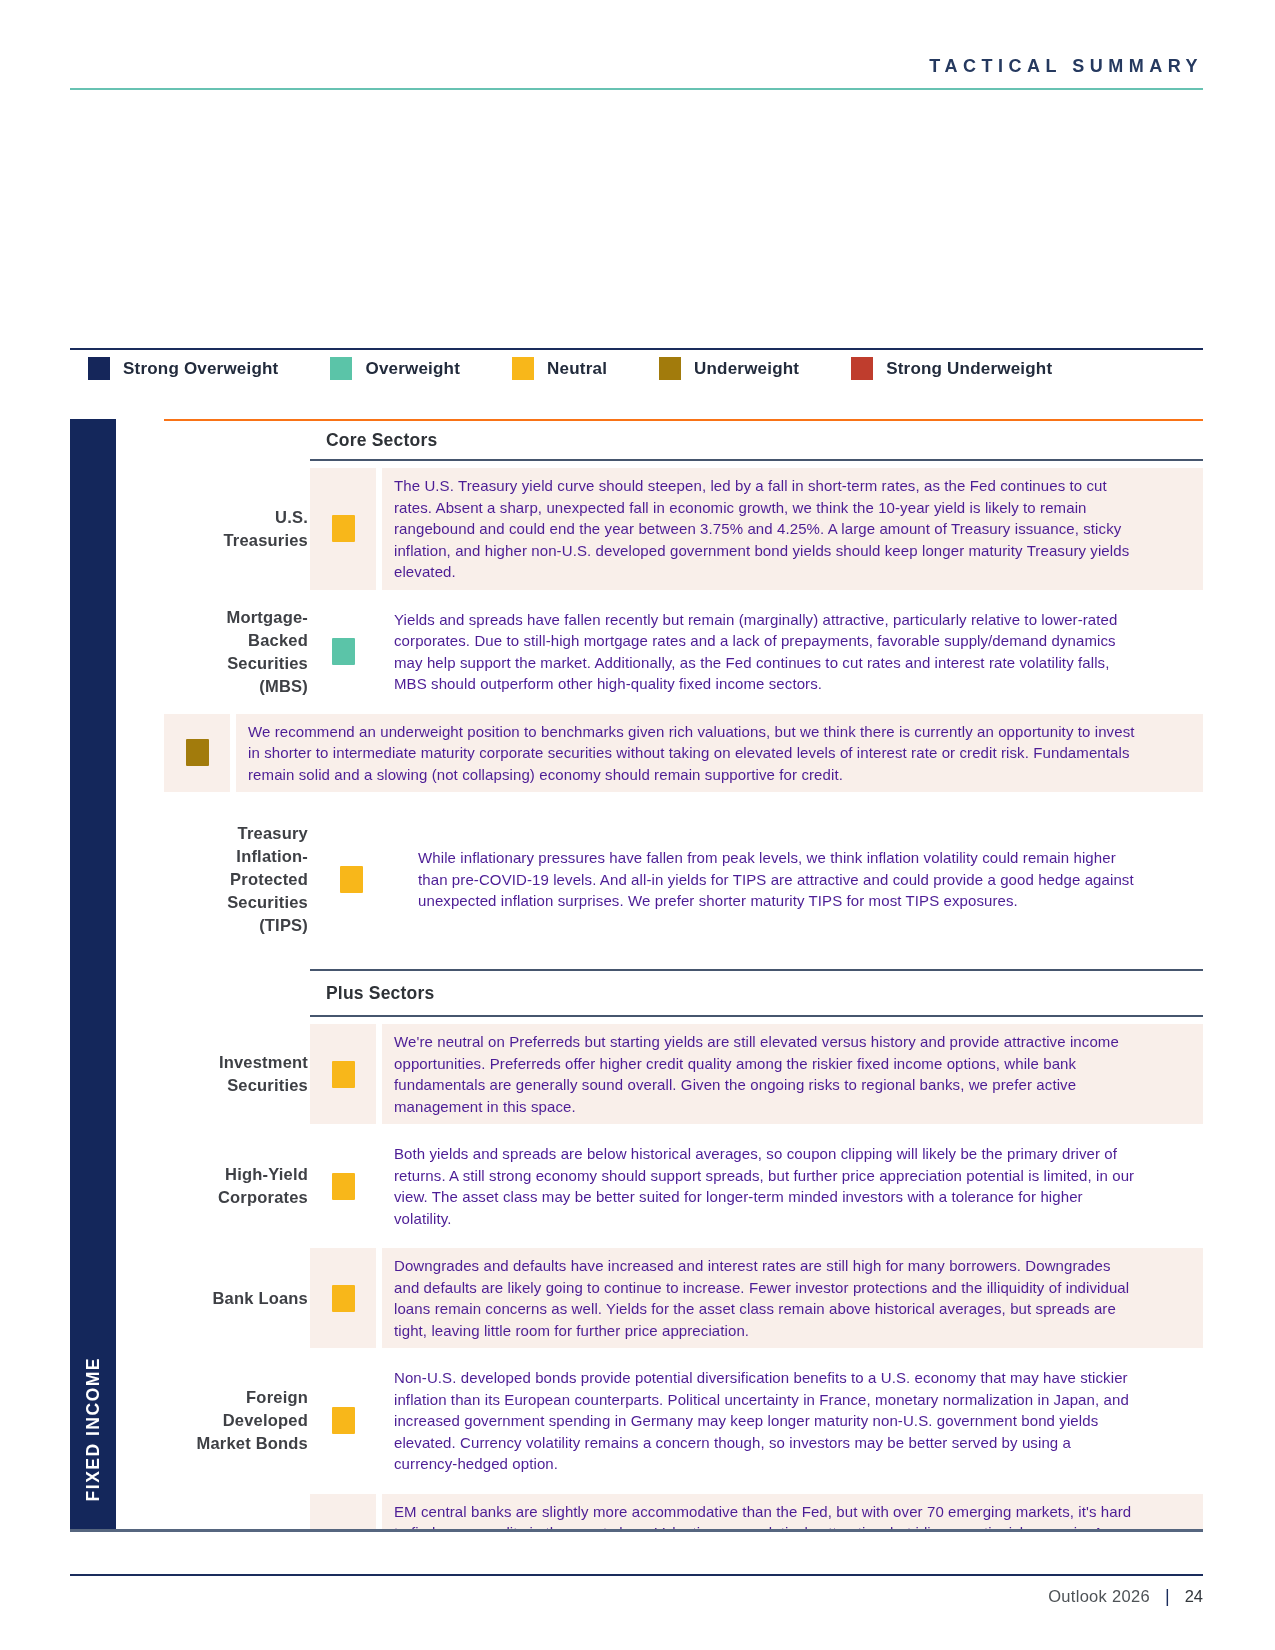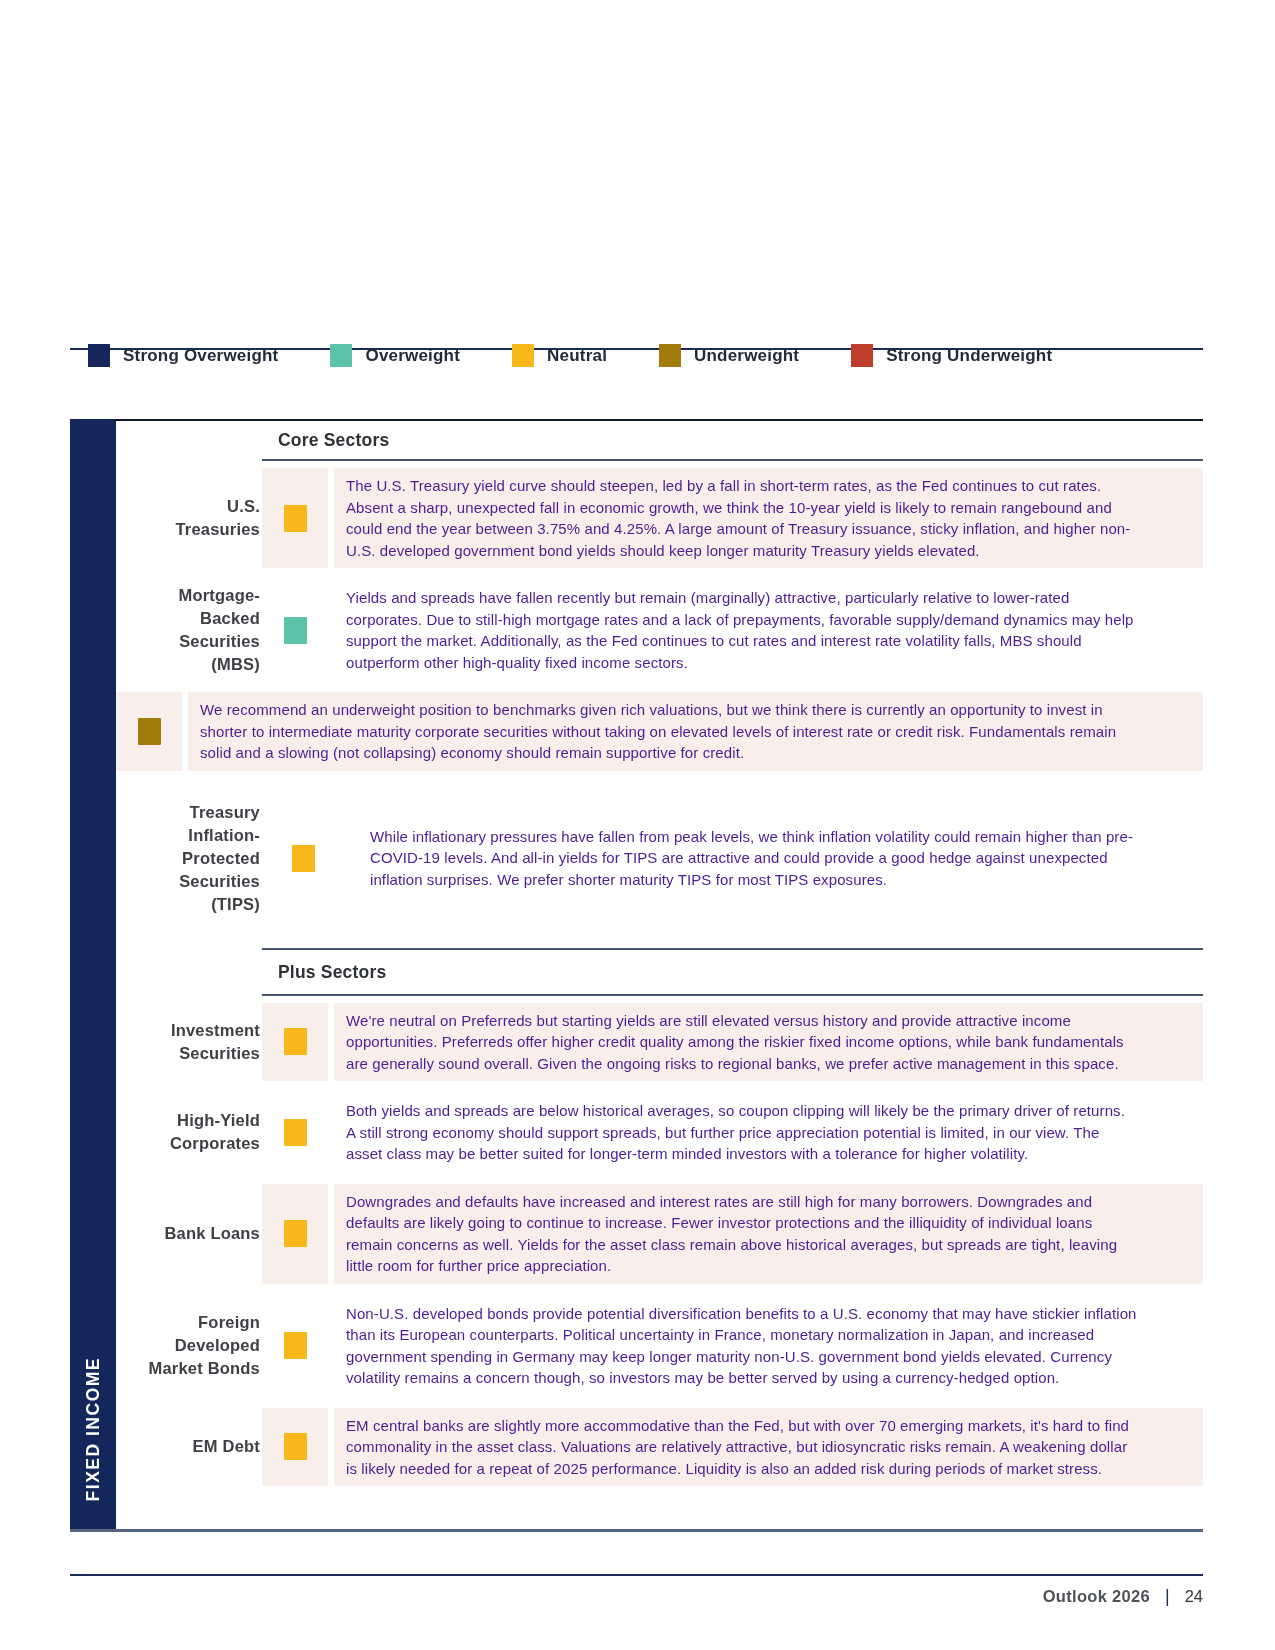--- a/index.html
+++ b/index.html
@@ -6,39 +6,39 @@
   .page{position:relative;width:1275px;height:1650px;background:#ffffff;overflow:hidden;
         font-family:"Liberation Sans",sans-serif;}
 
   
   .header{position:absolute;left:70px;right:72px;top:56px;text-align:right;}
   .header-title{font-size:18px;font-weight:700;letter-spacing:5.5px;color:#25395F;}
   .header-rule{height:2px;background:#67C2B2;margin-top:11px;}
 
   
   .legend-rule{position:absolute;left:70px;right:72px;top:348px;height:2px;background:#1A2C5C;}
-  .legend{position:absolute;left:88px;top:344px;display:flex;column-gap:52px;align-items:center;}
+  .legend{position:absolute;left:88px;top:357px;display:flex;column-gap:52px;align-items:center;}
   .legend-item{display:flex;align-items:center;column-gap:13px;}
   .legend-swatch{width:22px;height:23px;flex:none;}
   .legend-label{font-size:17px;font-weight:700;color:#222B3C;letter-spacing:0.2px;white-space:nowrap;}
 
   
   .sw-navy{background:#15265A;}
   .sw-teal{background:#5BC4A8;}
   .sw-yellow{background:#F8B71A;}
   .sw-gold{background:#A27B0C;}
   .sw-red{background:#BF3D2D;}
 
   
   .table{position:absolute;left:70px;right:72px;top:419px;height:1110px;display:flex;overflow:hidden;}
   .sidebar{width:46px;flex:none;background:#14275B;display:flex;justify-content:center;
            align-items:flex-end;padding-bottom:28px;box-sizing:border-box;}
   .sidebar-label{writing-mode:vertical-rl;transform:rotate(180deg);color:#ffffff;font-weight:700;
                  font-size:17.5px;letter-spacing:1.5px;white-space:nowrap;}
-  .table-body{flex:1;border-top:2px solid #0f172a;box-sizing:border-box;}
+  .table-body{flex:1;border-top:2px solid #f97316;box-sizing:border-box;margin-left:48px;}
 
   .section-head{margin-left:146px;border-bottom:2px solid #46566E;padding:9px 0 8px 16px;
                 font-size:17.5px;font-weight:700;color:#2E3237;margin-bottom:7px;letter-spacing:0.2px;}
   .section-head.plus{border-top:2px solid #46566E;margin-top:32px;padding-top:12px;padding-bottom:11px;}
 
   .row{display:flex;align-items:center;margin-bottom:12px;}
   .row.tips{margin-top:30px;margin-bottom:16px;gap:8px;}
   .cell-label{width:146px;flex:none;display:flex;justify-content:flex-end;align-items:center;
               box-sizing:border-box;padding-right:2px;}
   .cell-label span{display:block;max-width:112px;text-align:right;font-size:16.5px;font-weight:700;
@@ -48,29 +48,33 @@
   .cell-text{flex:1;align-self:stretch;display:flex;align-items:center;box-sizing:border-box;
              padding:7px 66px 7px 12px;font-size:15px;line-height:21.5px;color:#4c1d95;letter-spacing:0.1px;}
   .row.pink .cell-strip,.row.pink .cell-text{background:#F9EFEA;}
   .rating-swatch{width:23px;height:27px;border-radius:1px;flex:none;}
 
   
   .bottom-rule{position:absolute;left:70px;right:72px;top:1529px;height:3px;background:#56667F;}
   .footer-rule{position:absolute;left:70px;right:72px;top:1574px;height:2px;background:#1A2C5C;}
   .footer{position:absolute;right:72px;top:1586px;display:flex;align-items:baseline;column-gap:15px;
           font-size:16.5px;}
-  .footer-pub{color:#4E5256;letter-spacing:0.3px;font-weight:bold;}
+  .footer-pub{color:#4E5256;letter-spacing:0.3px;}
   .footer-sep{color:#1A2C5C;font-size:18px;}
   .footer-page{color:#33373C;}
 </style>
 </head>
 <body>
 
 <div class="page">
 
+  <div class="header">
+    <div class="header-title">TACTICAL SUMMARY</div>
+    <div class="header-rule"></div>
+  </div>
 
   <div class="legend-rule"></div>
 
   <div class="legend">
     <div class="legend-item">
       <span class="legend-swatch sw-navy"></span>
       <span class="legend-label">Strong Overweight</span>
     </div>
     <div class="legend-item">
       <span class="legend-swatch sw-teal"></span>

